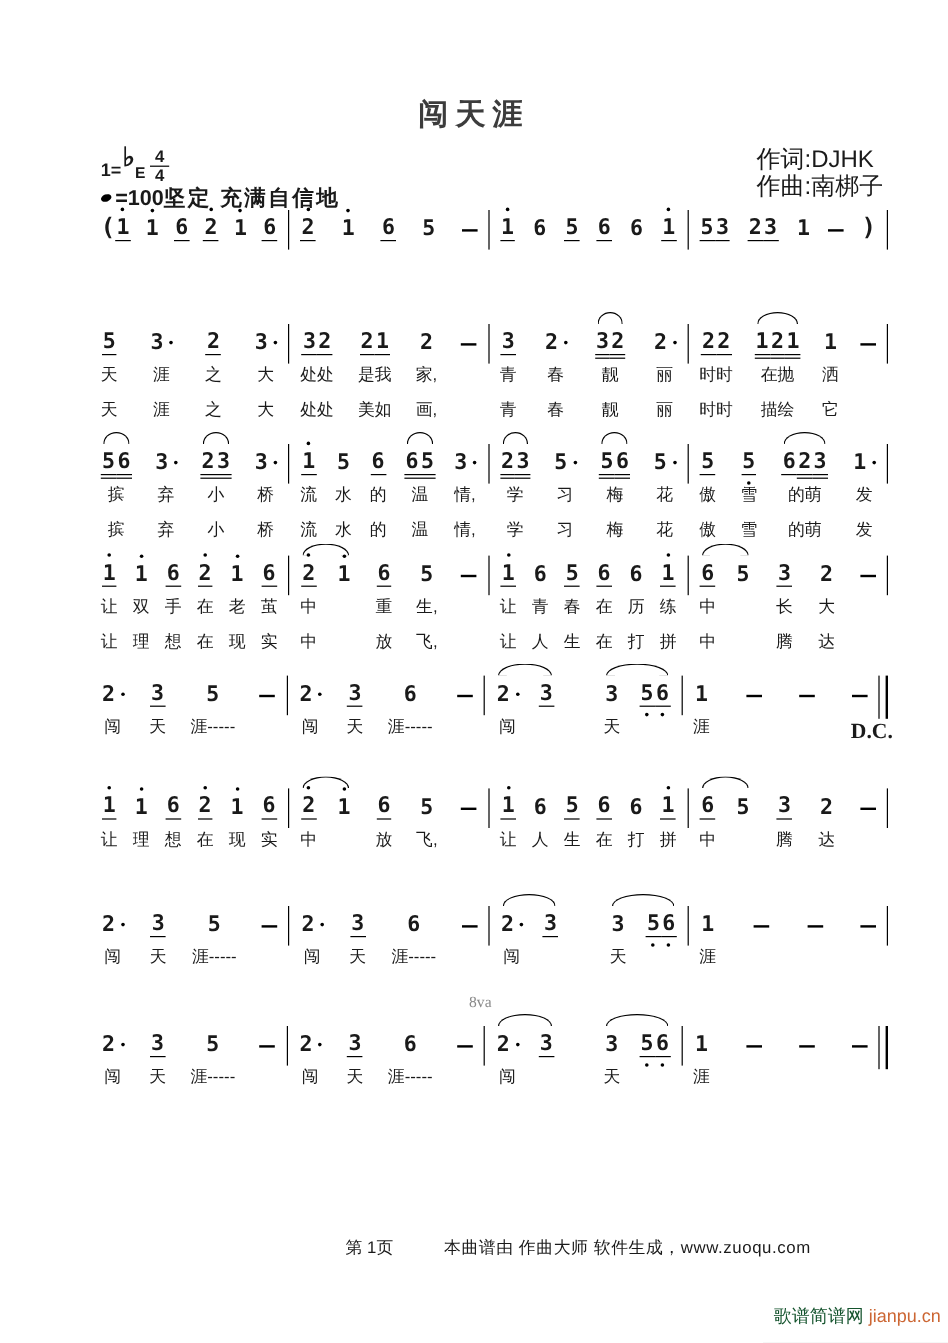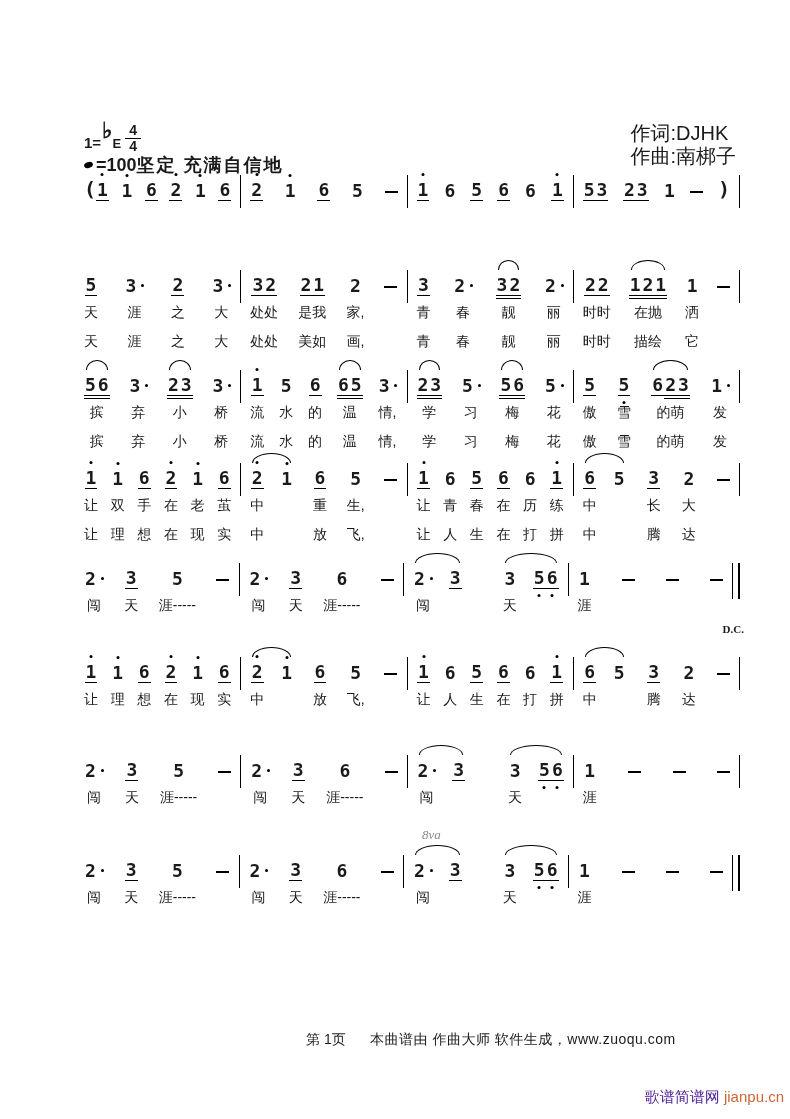--- a/index.html
+++ b/index.html
@@ -52,35 +52,36 @@
   .dash{display:inline-block;width:13px;height:2px;background:#000;align-self:flex-end;margin-bottom:8px;}
   .paren{font-size:20px;font-weight:bold;line-height:23px;}
 
   .slurgrp{position:relative;display:flex;gap:16px;}
   .slurgrp::before{content:"";position:absolute;top:-10px;left:2px;right:2px;height:9px;
                    border:1px solid #000;border-bottom:none;border-radius:50% 50% 0 0 / 100% 100% 0 0;}
 
   .lyr{height:26px;line-height:26px;margin-top:3px;font-size:14px;white-space:nowrap;}
 
   .dc{position:absolute;right:-4px;top:36px;font-family:"Liberation Serif",serif;
-      font-size:11px;font-weight:bold;margin-top:24px;}
+      font-size:18px;font-weight:bold;}
   .octave-mark{position:absolute;left:47.5%;top:-28px;font-family:"Liberation Serif",serif;
-               font-style:italic;font-size:13px;color:#8a8a8a;margin-left:31px;}
+               font-size:13px;color:#8a8a8a;}
 
   .footer{position:absolute;top:1031px;left:0;width:100%;font-size:14px;}
-  .footer .pageno{position:absolute;left:306px;}
+  .footer .pageno{position:absolute;left:288px;}
   .footer .gen{position:absolute;left:370px;letter-spacing:0.5px;}
 
   .watermark{position:absolute;top:1088px;right:6px;font-size:15px;}
 </style>
 </head>
 <body>
 
 <div class="page">
 
+  <h1 class="title">闯天涯</h1>
 
   <div class="keysig">
     <span class="pref">1=</span>
     <span class="flat">♭</span>
     <span class="keyletter">E</span>
     <span class="frac">
       <span class="num">4</span>
       <span class="den">4</span>
     </span>
   </div>
@@ -1201,16 +1202,16 @@
         <span class="octave-mark">8va</span>
       </div>
     </div>
 
   <div class="footer">
     <span class="pageno">第 1页</span>
     <span class="gen">本曲谱由 作曲大师 软件生成，www.zuoqu.com</span>
   </div>
 
   <div class="watermark">
-    <span style="color:#4c1d95;">歌谱简谱网 </span><span style="color:#cc6633;text-align:center;">jianpu.cn</span>
+    <span style="color:#14532d;">歌谱简谱网 </span><span style="color:#cc6633;text-align:center;">jianpu.cn</span>
   </div>
 
 </div>
 
 </body></html>

